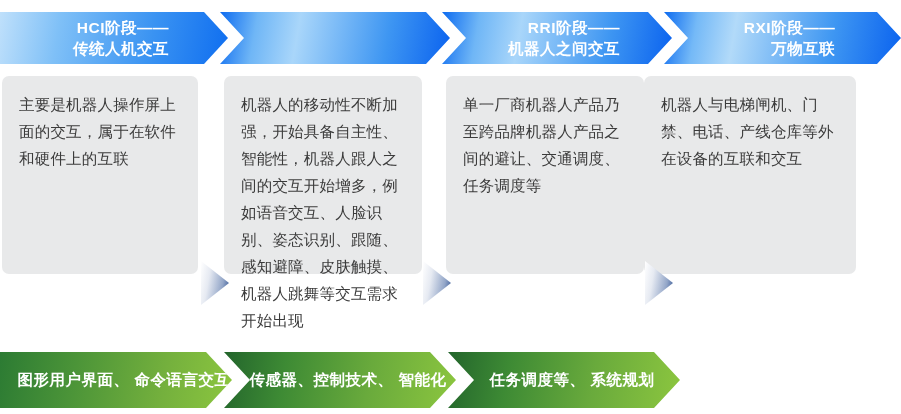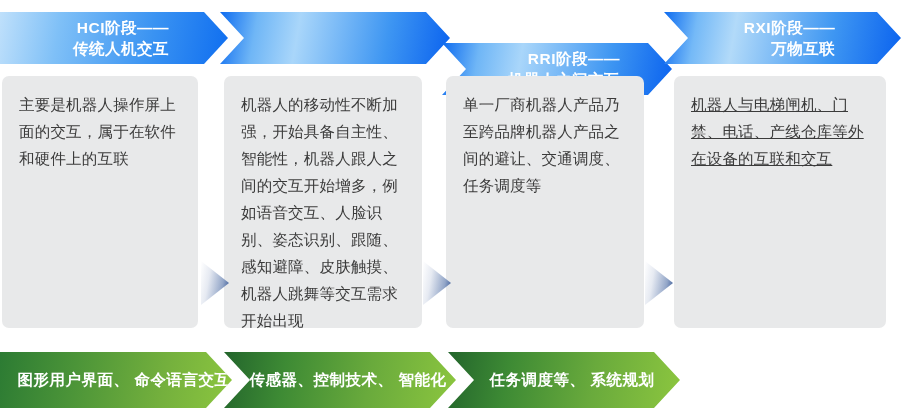--- a/index.html
+++ b/index.html
@@ -27,44 +27,43 @@
   }
   .hdr-1{left:220px;width:230px;
     background:linear-gradient(100deg,#0d6bf0 0%,#6fb6f6 16%,#a9d6fa 34%,#3e96f2 72%,#0a62ef 100%);
     -webkit-clip-path:polygon(0 0, 206px 0, 230px 50%, 206px 100%, 0 100%, 24px 50%);
     clip-path:polygon(0 0, 206px 0, 230px 50%, 206px 100%, 0 100%, 24px 50%);
   }
   .hdr-2{left:442px;width:230px;
     background:linear-gradient(100deg,#0d6bf0 0%,#6fb6f6 16%,#a9d6fa 34%,#3e96f2 72%,#0a62ef 100%);
     -webkit-clip-path:polygon(0 0, 206px 0, 230px 50%, 206px 100%, 0 100%, 24px 50%);
     clip-path:polygon(0 0, 206px 0, 230px 50%, 206px 100%, 0 100%, 24px 50%);
-    margin-top:31px;
   }
   .hdr-3{left:664px;width:237px;
     background:linear-gradient(100deg,#0d6bf0 0%,#74b9f7 14%,#b2daf9 30%,#3f97f2 70%,#0a62ef 100%);
     -webkit-clip-path:polygon(0 0, 213px 0, 237px 50%, 213px 100%, 0 100%, 24px 50%);
     clip-path:polygon(0 0, 213px 0, 237px 50%, 213px 100%, 0 100%, 24px 50%);
   }
   .hdr-txt{padding-left:14px;}
 
   
   .body-row{position:absolute;left:0;top:76px;width:901px;height:262px;}
   .panel{
-    position:absolute;top:0;height:252px;
+    position:absolute;top:0;height:198px;
     background:#e8e9ea;border-radius:7px;
     box-sizing:border-box;
     padding:16px 17px 10px 17px;
     color:#3b3b3b;font-size:15.5px;line-height:27px;
     font-family:"DejaVu Sans","Liberation Sans",sans-serif;
     letter-spacing:.2px;
   }
   .panel-0{left:2px;width:196px;}
   .panel-1{left:224px;width:198px;}
   .panel-2{left:446px;width:198px;}
-  .panel-3{left:674px;width:212px;text-decoration:underline;}
+  .panel-3{left:644px;width:212px;}
 
   
   .conn{
     position:absolute;top:185px;width:28px;height:44px;
     background:linear-gradient(100deg,#ffffff 0%,#e6eaf2 30%,#93a6c8 72%,#2c4f8f 100%);
     -webkit-clip-path:polygon(0 0, 100% 50%, 0 100%);
     clip-path:polygon(0 0, 100% 50%, 0 100%);
   }
   .conn-0{left:201px;}
   .conn-1{left:423px;}

